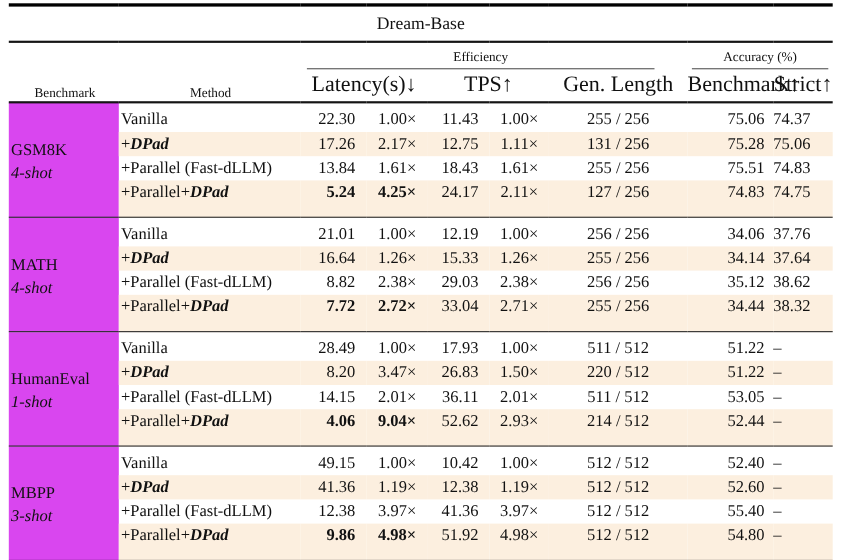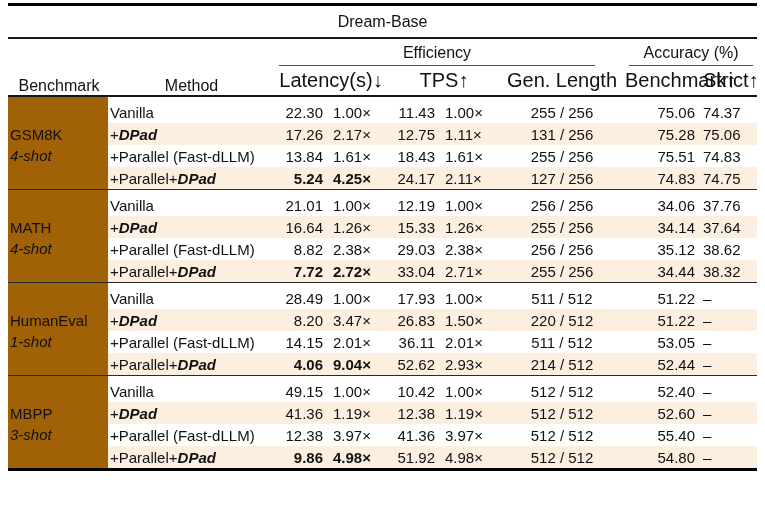--- a/index.html
+++ b/index.html
@@ -1,57 +1,57 @@
 <!DOCTYPE html>
 <html style="--hl: #fcefdf;"><head>
 <meta charset="utf-8">
 <style>
   html, body { margin:0; padding:0; background:#ffffff; }
   .page {
     position:relative; width:765px; height:509px; background:#ffffff;
-    font-family:Liberation Sans, sans-serif; color:#111;
+    font-family:Liberation Serif, serif; color:#111;
     overflow:hidden;
   }
   table.results {
     border-collapse:collapse; table-layout:fixed;
     width:749px; margin:3px 8px 0 8px;
   }
   th, td { font-weight:normal; padding:0; }
 
   
   tr.title-row th {
     border-top:3px solid #000; border-bottom:2px solid #151515;
     height:31px; text-align:center; font-size:16px;
   }
   
-  tr.group-row th { font-size:16px; vertical-align:bottom; }
+  tr.group-row th { font-size:12px; vertical-align:bottom; }
   th.hbench, th.hmethod {
     text-align:center; vertical-align:middle; font-size:15.5px; padding-left:2px;
   }
   .grp { padding:5px 0 3px 0; border-bottom:1.4px solid #555; text-align:center; }
   .grp-eff { margin:0 30px 0 6px; }
   .grp-acc { margin:0 4px; }
   
   tr.sub-row th { font-size:20px; height:29px; text-align:center; vertical-align:middle; }
   thead { border-bottom:2px solid #151515; }
 
   
   tbody { border-top:1.6px solid #2a2a2a; }
   tbody.last { border-bottom:3px solid #000; }
   tbody td, tbody th { font-size:15px; height:22px; vertical-align:middle; }
   tbody tr:first-child td, tbody tr:first-child th.bench { padding-top:4px; }
-  tbody tr:last-child td { padding-bottom:0; }
-
-  th.bench { text-align:left; padding-left:2px; background:#a16207; line-height:21px;margin-top:32px; }
+  tbody tr:last-child td { padding-bottom:11px; }
+
+  th.bench { text-align:left; padding-left:2px; background:#d946ef; line-height:21px;margin-top:32px; }
   .bshot { font-style:italic; }
 
   td.method { text-align:left; padding-left:2px; }
   .dpad { font-weight:bold; font-style:italic; }
   td.num   { text-align:right; padding-right:10px; }
-  td.x     { text-align:left; }
+  td.x     { text-align:center; }
   td.gen   { text-align:center; }
   td.flex  { text-align:right; padding-right:8px; }
   td.strict{ text-align:left; padding-right:8px; }
   td.bold  { font-weight:bold; }
   tr.hl td { background:var(--hl, #fcefdf); }
 </style>
 </head>
 <body>
 
 <div class="page">

